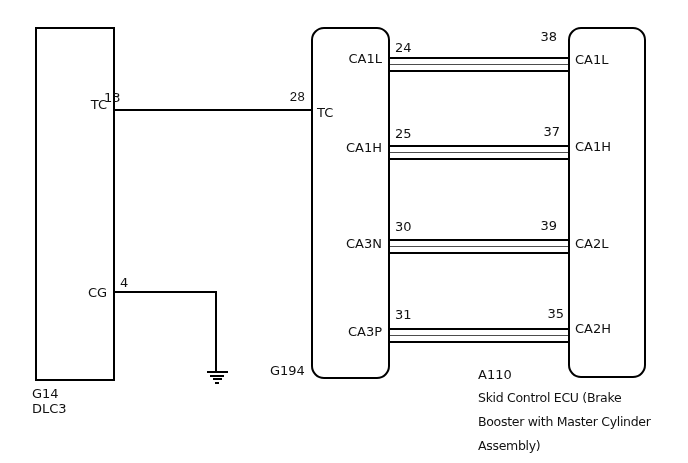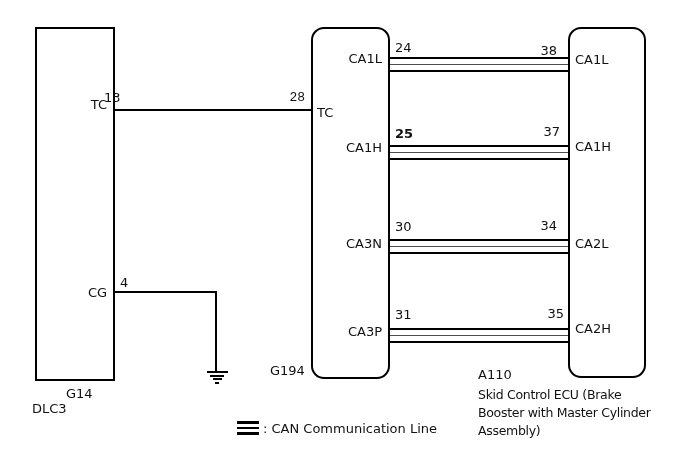--- a/index.html
+++ b/index.html
@@ -49,36 +49,36 @@
   #p-ca1l-r { left:575px;  top:53px;  }
   #p-ca1h-r { left:575px;  top:140px; }
   #p-ca2l-r { left:575px;  top:237px; }
   #p-ca2h-r { left:575px;  top:322px; }
 
   
   #n-13 { left:104px;  top:91px;  }
   #n-28 { right:383px; top:91px;font-family:Liberation Mono, monospace;  }
   #n-4  { left:120px;  top:276px; }
   #n-24 { left:395px;  top:41px;  }
-  #n-25 { left:395px;  top:127px;font-weight:bold; }
+  #n-25 { left:395px;  top:127px; }
   #n-30 { left:395px;  top:220px; }
   #n-31 { left:395px;  top:308px;text-align:right; }
-  #n-38 { right:131px; top:44px;text-align:center;  }
+  #n-38 { right:131px; top:30px;text-align:center;  }
   #n-37 { right:128px; top:125px; }
   #n-34 { right:131px; top:219px; }
   #n-35 { right:124px; top:307px; }
 
   
-  #code-g14  { left:32px;  top:387px;margin-left:34px; }
+  #code-g14  { left:32px;  top:387px; }
   #name-dlc3 { left:32px;  top:402px; }
   #code-g194 { left:270px; top:364px; }
   #name-hv   { left:268px; top:384px; font-size:12.5px; letter-spacing:-0.3px; }
   #code-a110 { left:478px; top:368px; }
   #name-skid { left:478px; top:386px; font-size:12.5px; letter-spacing:-0.3px;
-               white-space:pre-line; line-height:18px; width:195px; }
+               white-space:pre-line; line-height:24px; width:195px; }
 
   .legend { position:absolute; left:237px; top:421px;
     display:flex; align-items:center; gap:4px; }
   .legend-symbol { width:22px; height:14px; display:flex;
     flex-direction:column; justify-content:space-between; }
   .legend-symbol i { display:block; height:2.8px; background:#000; }
   #legend-label { font-size:13px; }
 </style>
 </head>
 <body>
@@ -135,33 +135,25 @@
 
   <span class="lbl" id="n-13">13</span>
   <span class="lbl" id="n-28">28</span>
   <span class="lbl" id="n-4">4</span>
   <span class="lbl" id="n-24">24</span>
   <span class="lbl" id="n-25">25</span>
   <span class="lbl" id="n-30">30</span>
   <span class="lbl" id="n-31">31</span>
   <span class="lbl" id="n-38">38</span>
   <span class="lbl" id="n-37">37</span>
-  <span class="lbl" id="n-34">34</span>
+  <span class="lbl" id="n-34">39</span>
   <span class="lbl" id="n-35">35</span>
 
   <span class="lbl" id="code-g14">G14</span>
   <span class="lbl" id="name-dlc3">DLC3</span>
   <span class="lbl" id="code-g194">G194</span>
   <span class="lbl" id="code-a110">A110</span>
   <span class="lbl" id="name-skid">Skid Control ECU (Brake
 Booster with Master Cylinder
 Assembly)</span>
 
-  <div class="legend">
-    <div class="legend-symbol">
-        <i></i>
-        <i></i>
-        <i></i>
-      </div>
-    <span class="lbl" id="legend-label" style="position:static;">: CAN Communication Line</span>
-  </div>
 
 </div>
 
 </body></html>

